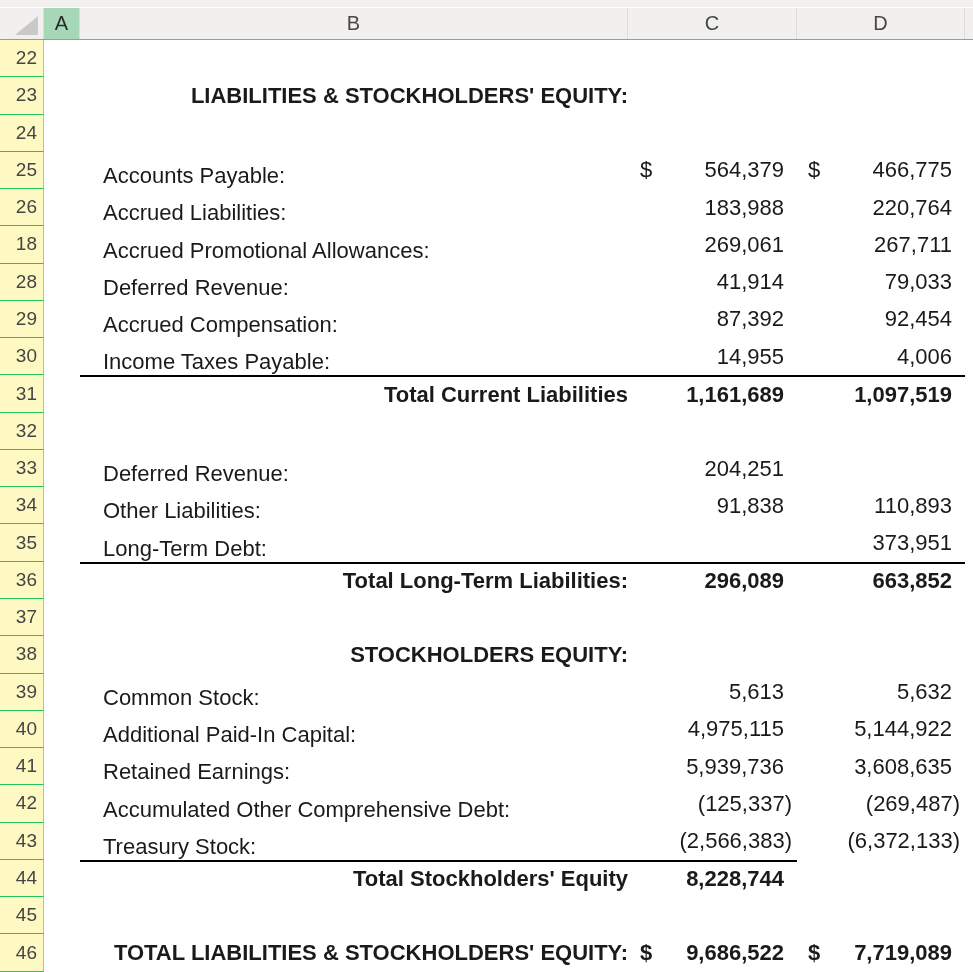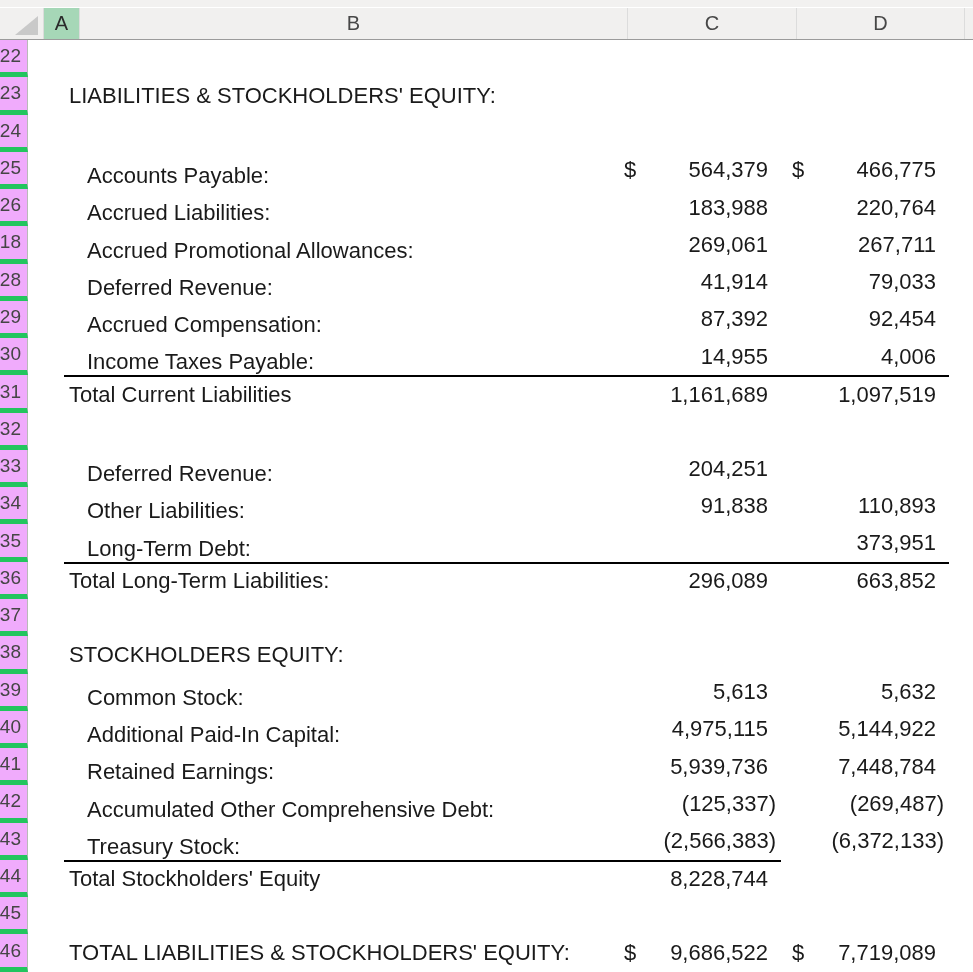--- a/index.html
+++ b/index.html
@@ -52,43 +52,43 @@
   .w-a { width: 36px; }
   .w-b { width: 548px; }
   .w-c { width: 169px; }
   .w-d { width: 168px; }
   .w-e { flex: 1; border-right: none; }
 
   
   .sheet-grid { background: #ffffff; }
   .sheet-row { display: flex; height: 37.28px; }
   .row-num {
-    width: 28px;
-    background: #f0abfc;
+    width: 44px;
+    background: #fef9c3;
     border-right: 1px solid #b9b9b9;
-    border-bottom: 5px solid #22c55e;
+    border-bottom: 1px solid #22c55e;
     color: #454545;
     font-size: 19px;
     display: flex;
     align-items: center;
     justify-content: flex-end;
     padding-right: 6px;
   }
   .cells { flex: 1; display: flex; }
   .cell { display: flex; align-items: center; white-space: nowrap; font-size: 22px; }
   .cell-a { width: 36px; }
   .cell-b { width: 548px; padding-left: 5px; overflow: visible; }
   .cell-b.indent { padding-left: 23px; align-items: flex-end; }
   .cell-c { width: 169px; position: relative; justify-content: flex-end; padding-right: 13px; }
   .cell-d { width: 168px; position: relative; justify-content: flex-end; padding-right: 13px; }
   .cell-c.neg { padding-right: 5px; }
   .cell-d.neg { padding-right: 5px; }
   .dollar-c { position: absolute; left: 12px; }
   .dollar-d { position: absolute; left: 11px; }
-  .bold .cell { font-weight: normal; }
+  .bold .cell { font-weight: bold; justify-content: flex-end; }
   .top-border .cell-b, .top-border .cell-c, .top-border .cell-d {
     border-top: 2px solid #000000;
   }
 </style>
 </head>
 <body>
 
 <div class="top-strip"></div>
 
 <div class="col-headers">
@@ -357,21 +357,21 @@
       <div class="row-num">41</div>
       <div class="cells">
         <div class="cell cell-a"></div>
         <div class="cell cell-b indent">
           <div class="">Retained Earnings:</div>
         </div>
         <div class="cell cell-c">
           <div class="">5,939,736</div>
         </div>
         <div class="cell cell-d">
-          <div class="">7,448,784</div>
+          <div class="">3,608,635</div>
         </div>
       </div>
     </div>
     <div class="sheet-row">
       <div class="row-num">42</div>
       <div class="cells">
         <div class="cell cell-a"></div>
         <div class="cell cell-b indent">
           <div class="">Accumulated Other Comprehensive Debt:</div>
         </div>

